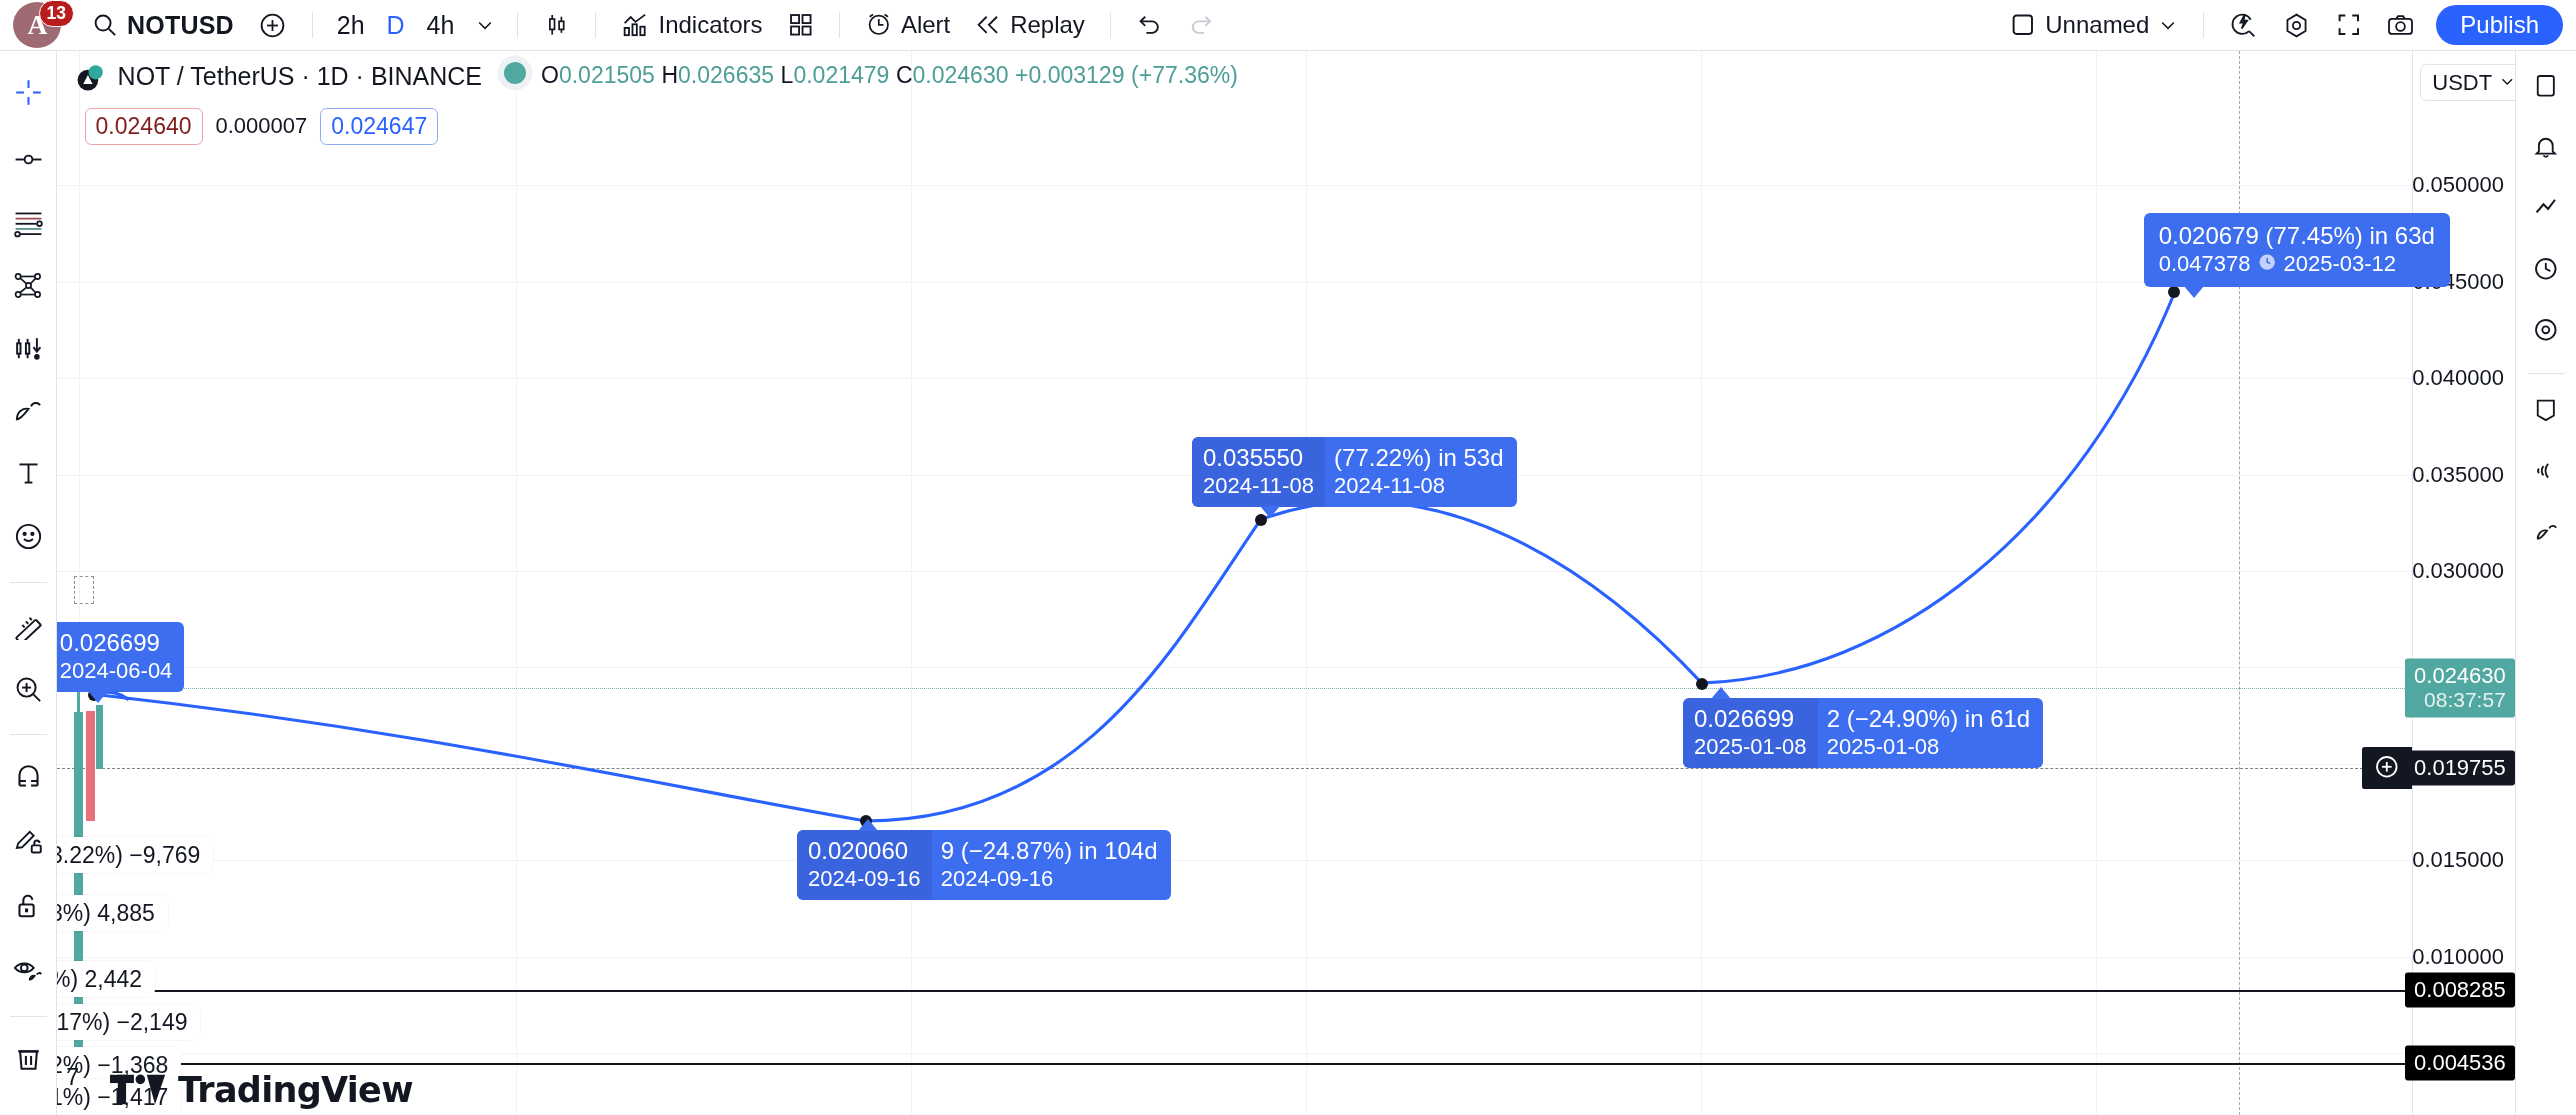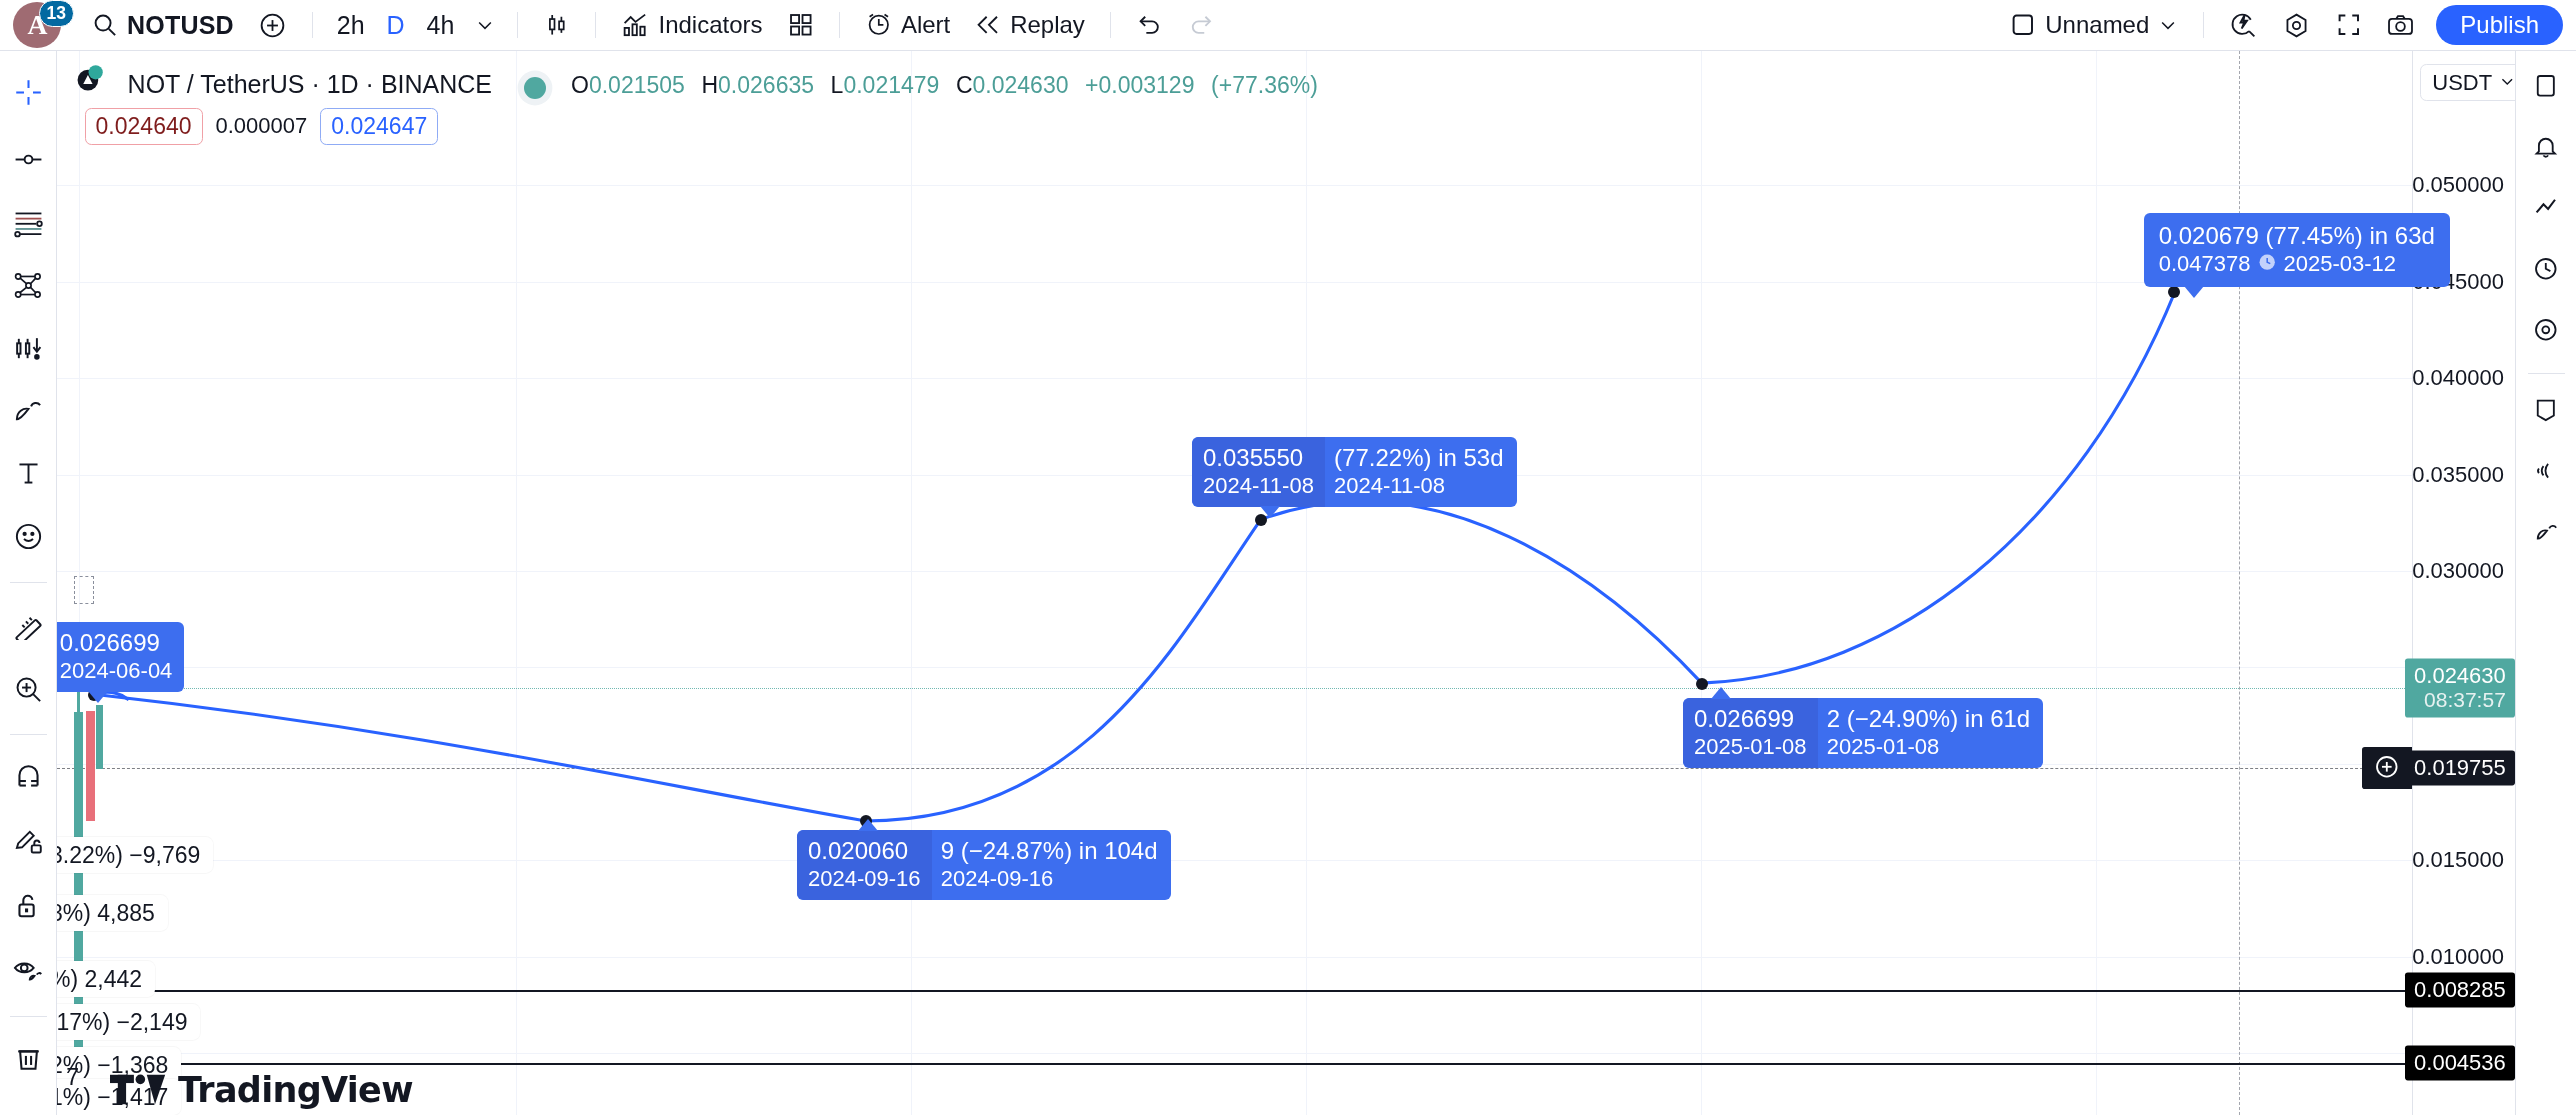--- a/index.html
+++ b/index.html
@@ -30,21 +30,21 @@
   #avatar{
     width:48px;height:46px;border-radius:50%;
     background:#9f6b72;
     display:flex;align-items:center;justify-content:center;
     color:#fff;font-size:27.6px;font-weight:700; letter-spacing:-0.9px;
     font-family:"Liberation Serif", serif;
   }
   #avatar-badge{
     position:absolute; right:-3.7px; top:0px;
     min-width:35px; height:27.6px; padding:0 5.5px;
-    background:#0369a1; color:#fff; border-radius:13.8px;
+    background:#b91c1c; color:#fff; border-radius:13.8px;
     font-size:17.5px; font-weight:600;
     display:flex;align-items:center;justify-content:center;
     border:1.8px solid #fff;
   }
 
   .symbol-text{ font-weight:700; font-size:25px; letter-spacing:0.2px;}
   .tf{ font-size:25px; padding:0 11px; height:40px; display:flex;align-items:center;border-radius:7.3px;cursor:pointer;}
   .tf.active{ color:#2962ff; font-weight:400; }
 
   #publish-btn{
@@ -76,21 +76,21 @@
   #rightrail{
     position:absolute; right:0; top:51px; width:61px; height:1064px;
     background:#fff; border-left:0.9px solid #e0e3eb;
     display:flex; flex-direction:column; align-items:center; padding-top:11px;
   }
   .rr-btn{width:50px;height:50px;display:flex;align-items:center;justify-content:center;border-radius:7.3px;cursor:pointer;margin-bottom:11px;}
   .rr-sep{width:37px;height:0.9px;background:#e0e3eb;margin:5.5px 0 13px;}
 
   
   #legend{ position:absolute; left:18.4px; top:11px; z-index:40; }
-  #legend-row1{ display:flex; align-items:flex-end; gap:12px; font-size:25px; }
+  #legend-row1{ display:flex; align-items:flex-start; gap:2px; font-size:25px; }
   #legend-title{ font-size:25px; color:#131722; margin-left:9.2px;}
   #src-dot{ width:22px;height:22px;border-radius:50%;background:#50a8a0;margin:0 13px 0 20px;
             box-shadow:0 0 0 6.4px #eef2f5;}
   .ohlc{ font-size:23px; color:#4c9e97; margin-right:4.6px;}
   .ohlc b{ color:#131722; font-weight:400; }
   #legend-row2{ display:flex; align-items:center; gap:13px; margin-top:9.2px; margin-left:9.2px;}
   .pill{ border:0.9px solid; border-radius:6.4px; padding:3.7px 10px; font-size:23px; }
   .pill.red{ color:#7f1d1d; border-color:#f0a0a6;}
   .pill.blue{ color:#2962ff; border-color:#8fabf5;}
   .plain{ font-size:22px; color:#131722;}

